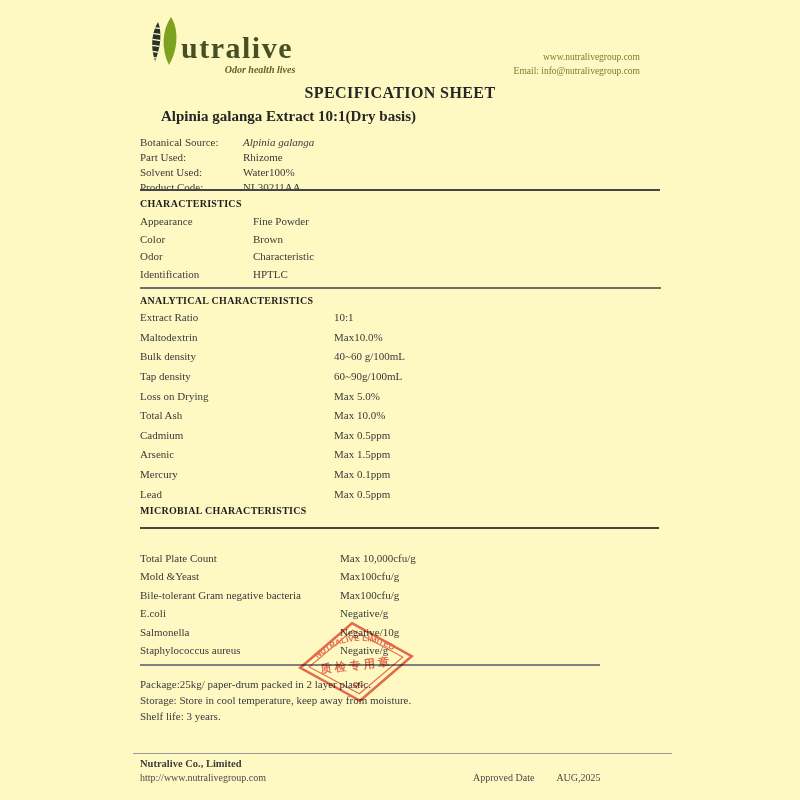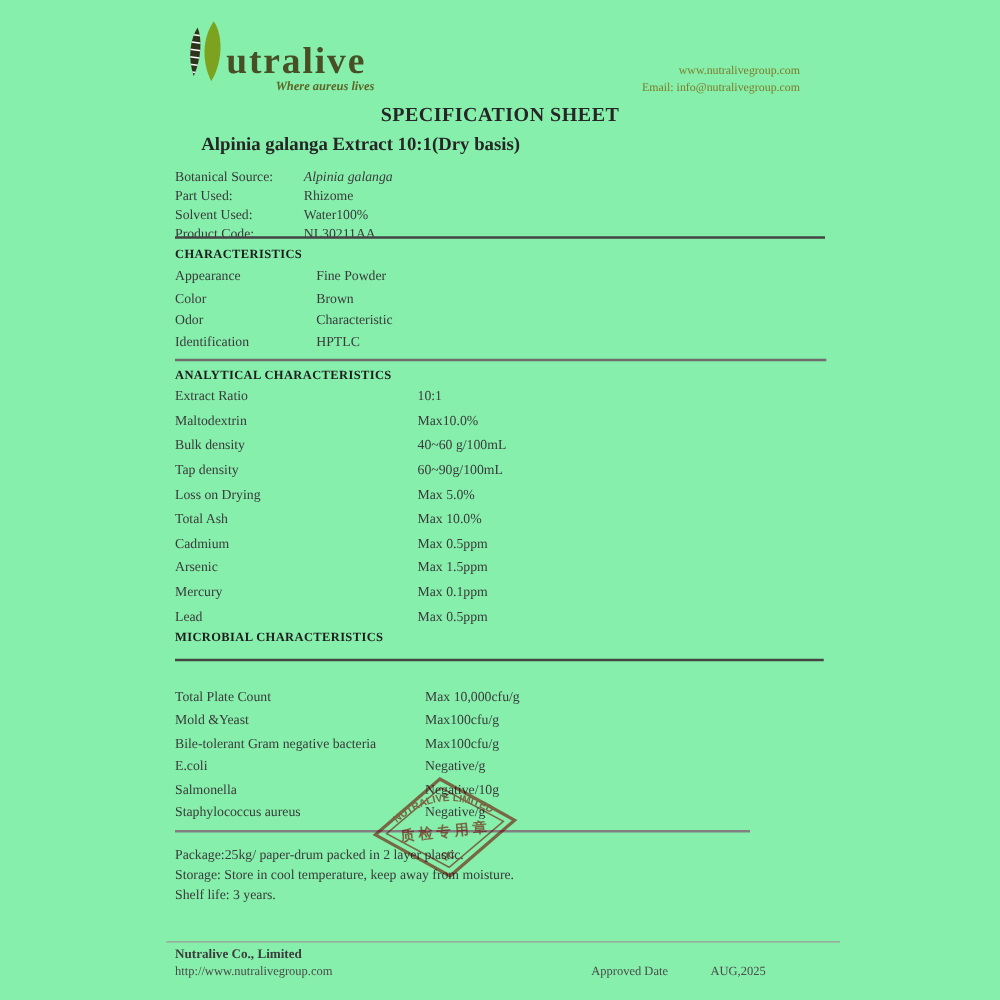--- a/index.html
+++ b/index.html
@@ -1,16 +1,16 @@
 <!DOCTYPE html>
 <html><head>
 <meta charset="utf-8">
 <style>
   html,body{margin:0;padding:0;background:#fff;}
-  .page{position:relative;width:800px;height:800px;background:#86efac;overflow:hidden;
+  .page{position:relative;width:800px;height:800px;background:#fef9c3;overflow:hidden;
         font-family:"Liberation Serif", serif;color:#3a3a3a;}
 
   
   .logo{position:absolute;left:149px;top:16px;width:150px;height:52px;}
   .tagline{position:absolute;left:205px;top:64px;width:110px;text-align:center;
            font-size:10px;font-weight:bold;font-style:italic;color:#5d6424;}
   .contact{position:absolute;left:400px;top:51px;width:240px;text-align:right;
            font-size:9.5px;line-height:13.5px;color:#7c7c2a;}
 
   .sheet-title{position:absolute;left:140px;top:84px;width:520px;text-align:center;
@@ -47,21 +47,21 @@
   .notes{position:absolute;left:140px;top:676px;font-size:11px;line-height:16.2px;}
 
   
   .stamp{position:absolute;left:296px;top:621px;width:120px;height:82px;
          transform:rotate(-6deg);opacity:.8;mix-blend-mode:multiply;z-index:5;}
 
   
   .footer-rule{position:absolute;left:133px;top:753px;width:539px;height:1px;background:#9a9a9a;}
   .footer-company{position:absolute;left:140px;top:758px;font-size:10.5px;font-weight:bold;color:#3c3c3c;}
   .footer-url{position:absolute;left:140px;top:772px;font-size:10px;color:#4a4a4a;}
-  .footer-approved{position:absolute;left:473px;top:772px;font-size:10px;color:#4a4a4a;display:flex;gap:34px;}
+  .footer-approved{position:absolute;left:473px;top:772px;font-size:10px;color:#4a4a4a;display:flex;gap:22px;}
 </style>
 </head>
 <body>
 
 <div class="page">
 
   <svg class="logo" viewBox="0 0 150 52">
     <defs>
       <clipPath id="leafClip">
         <path d="M9,6 C3,16 1,30 6,45 C12,31 13,15 9,6 Z"></path>
@@ -77,21 +77,21 @@
         <line x1="0" y1="29" x2="15" y2="31"></line>
         <line x1="0" y1="35" x2="15" y2="37"></line>
         <line x1="0" y1="41" x2="15" y2="43"></line>
       </g>
     </g>
 
     <path d="M22,1 C13,14 12,33 20,49 C29,34 30,13 22,1 Z" fill="#7da21f"></path>
 
     <text x="32" y="42" font-family="Liberation Serif, serif" font-weight="bold" font-size="30" letter-spacing="1.5" fill="#474f24">utralive</text>
   </svg>
-  <div class="tagline">Where aureus lives</div>
+  <div class="tagline">Odor health lives</div>
 
   <div class="contact">
     <div>www.nutralivegroup.com</div>
     <div>Email: info@nutralivegroup.com</div>
   </div>
 
   <div class="sheet-title">SPECIFICATION SHEET</div>
   <div class="product-name">Alpinia galanga Extract 10:1(Dry basis)</div>
 
   <div class="info">

